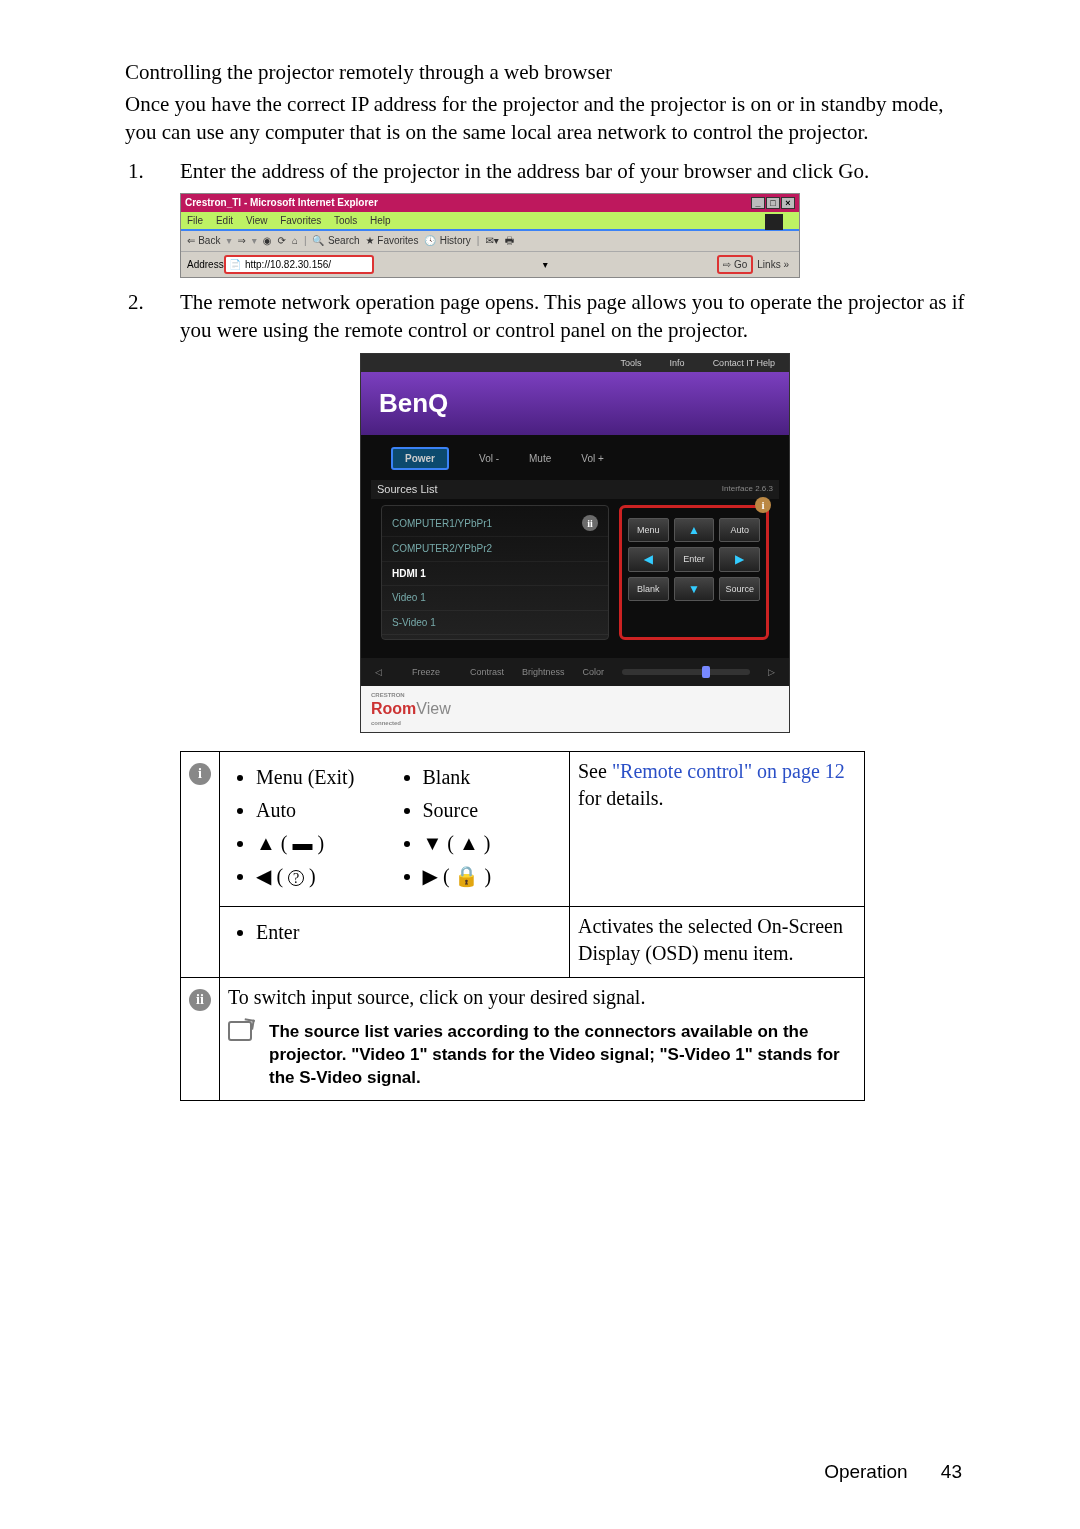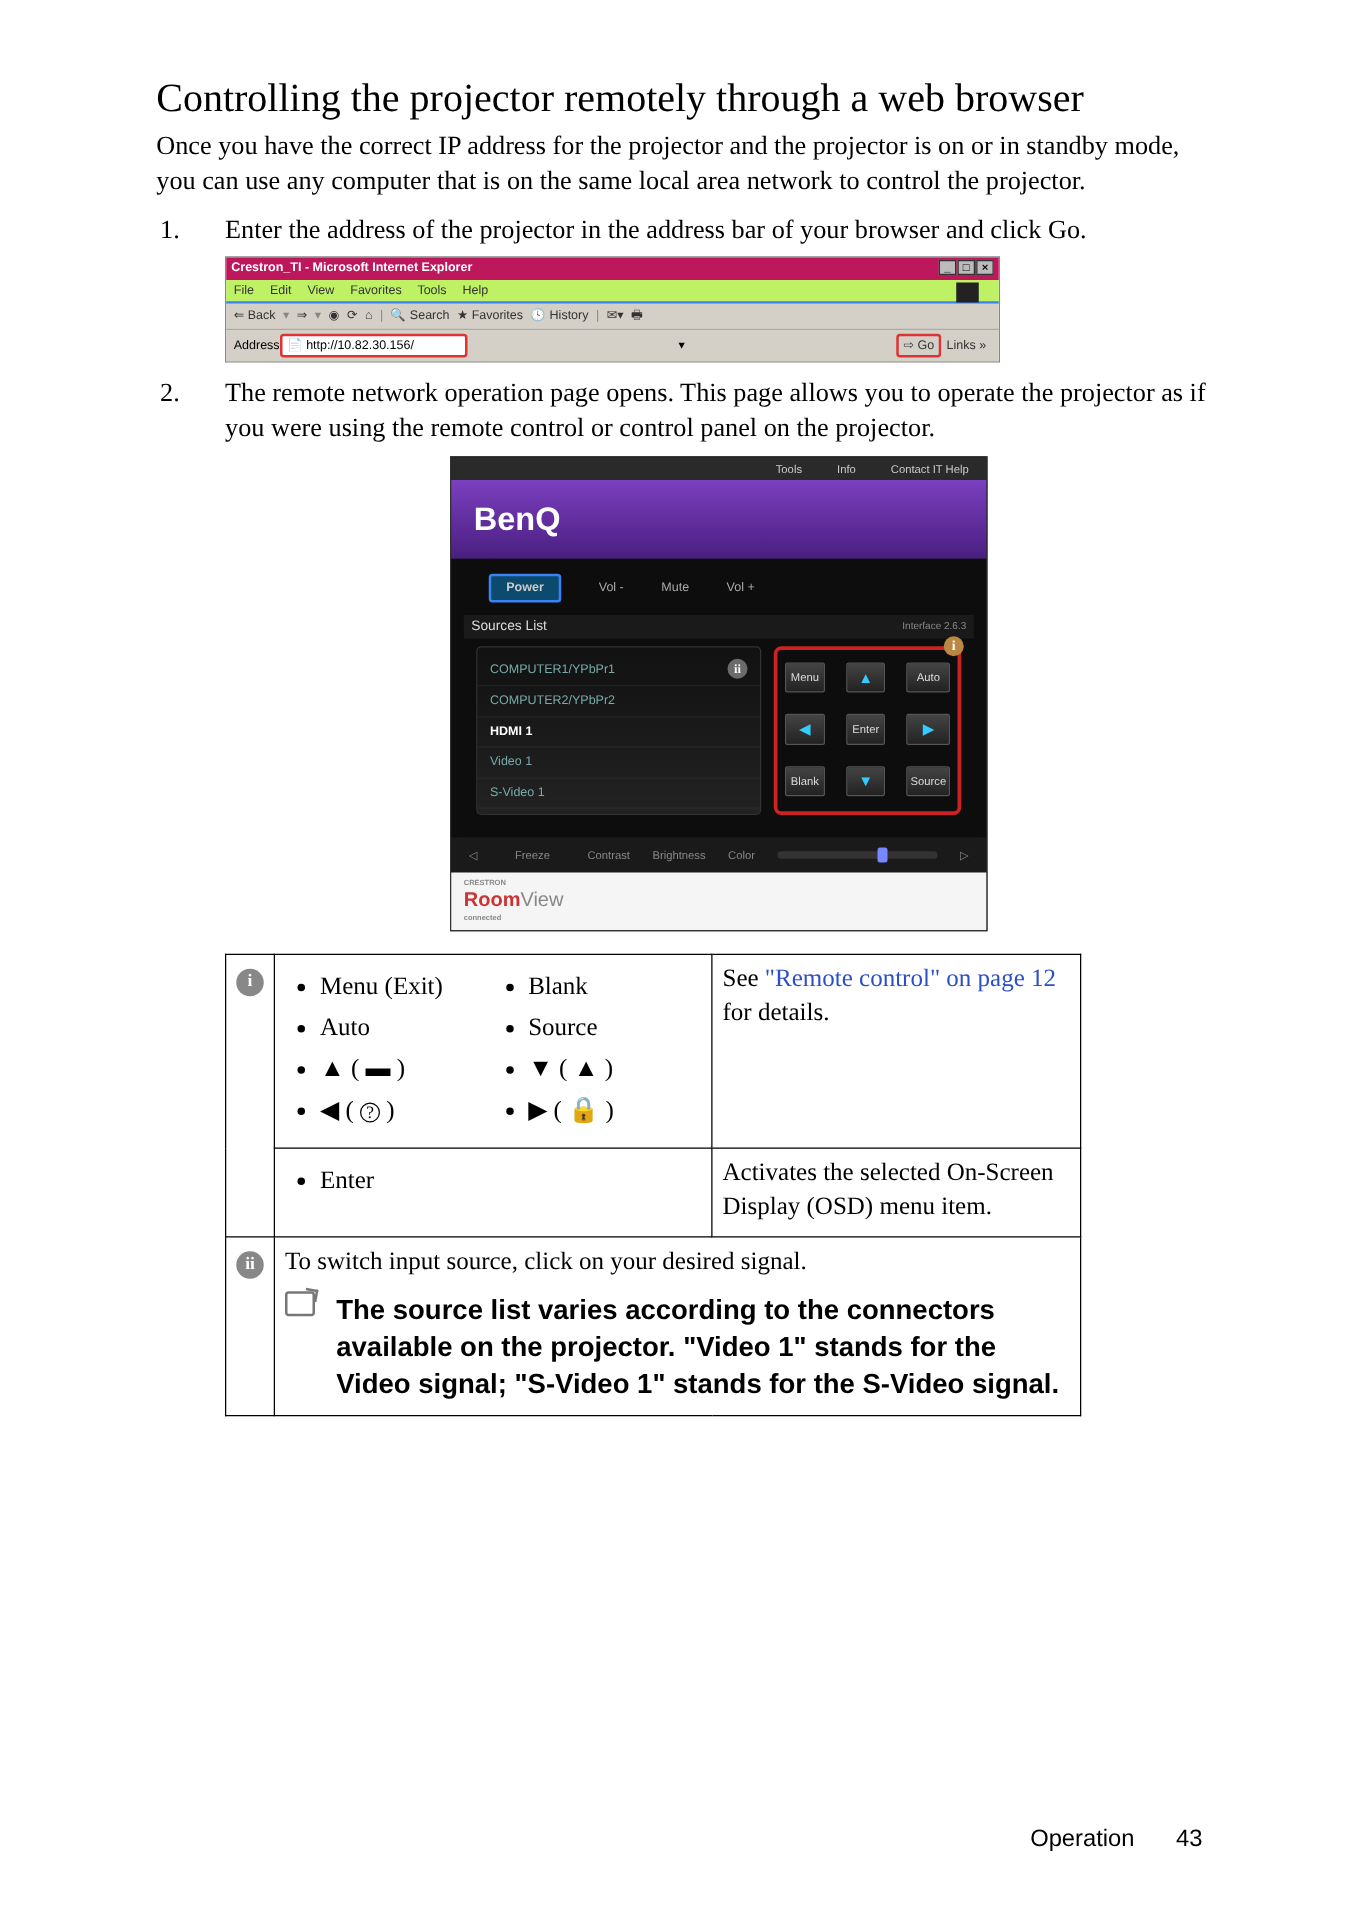--- a/index.html
+++ b/index.html
@@ -9,21 +9,21 @@
     width: 1080px;
     height: 1529px;
     position: relative;
     color: #000;
   }
   .page {
     padding: 60px 110px 0 125px;
   }
   h1 {
     font-family: 'Book Antiqua', Palatino, Georgia, serif;
-    font-size: 32px;
+    font-size: 21px;
     font-weight: normal;
     margin-bottom: 5px;
   }
   .intro {
     font-size: 21px;
     line-height: 1.35;
     margin-bottom: 10px;
   }
   ol.steps {
     list-style: none;
@@ -207,21 +207,21 @@
   }
   .dpad-border {
     border: 3px solid #c22;
     border-radius:6px;
     padding:10px 6px;
     height:100%;
   }
   .dpad {
     display:grid;
     grid-template-columns: repeat(3, 1fr);
-    gap:17px;
+    gap:5px;
   }
   .dbtn {
     background:linear-gradient(#444,#222);
     color:#ddd;
     font-size:9px;
     text-align:center;
     padding:5px 2px;
     border-radius:2px;
     border:1px solid #555;
   }
@@ -303,21 +303,21 @@
     width:30px; vertical-align:top;
     margin-right:6px;
     font-size:20px;
     color:#666;
   }
   .note-text {
     display:inline-block;
     width: calc(100% - 44px);
     vertical-align:top;
     font-family: Arial, Helvetica, sans-serif;
-    font-size: 22px;
+    font-size: 17px;
     font-weight: bold;
     line-height:1.35;
   }
   .enter-col { padding-left:4px; }
 
   .footer {
     position:absolute;
     bottom: 46px;
     right: 118px;
     font-family: Arial, Helvetica, sans-serif;

